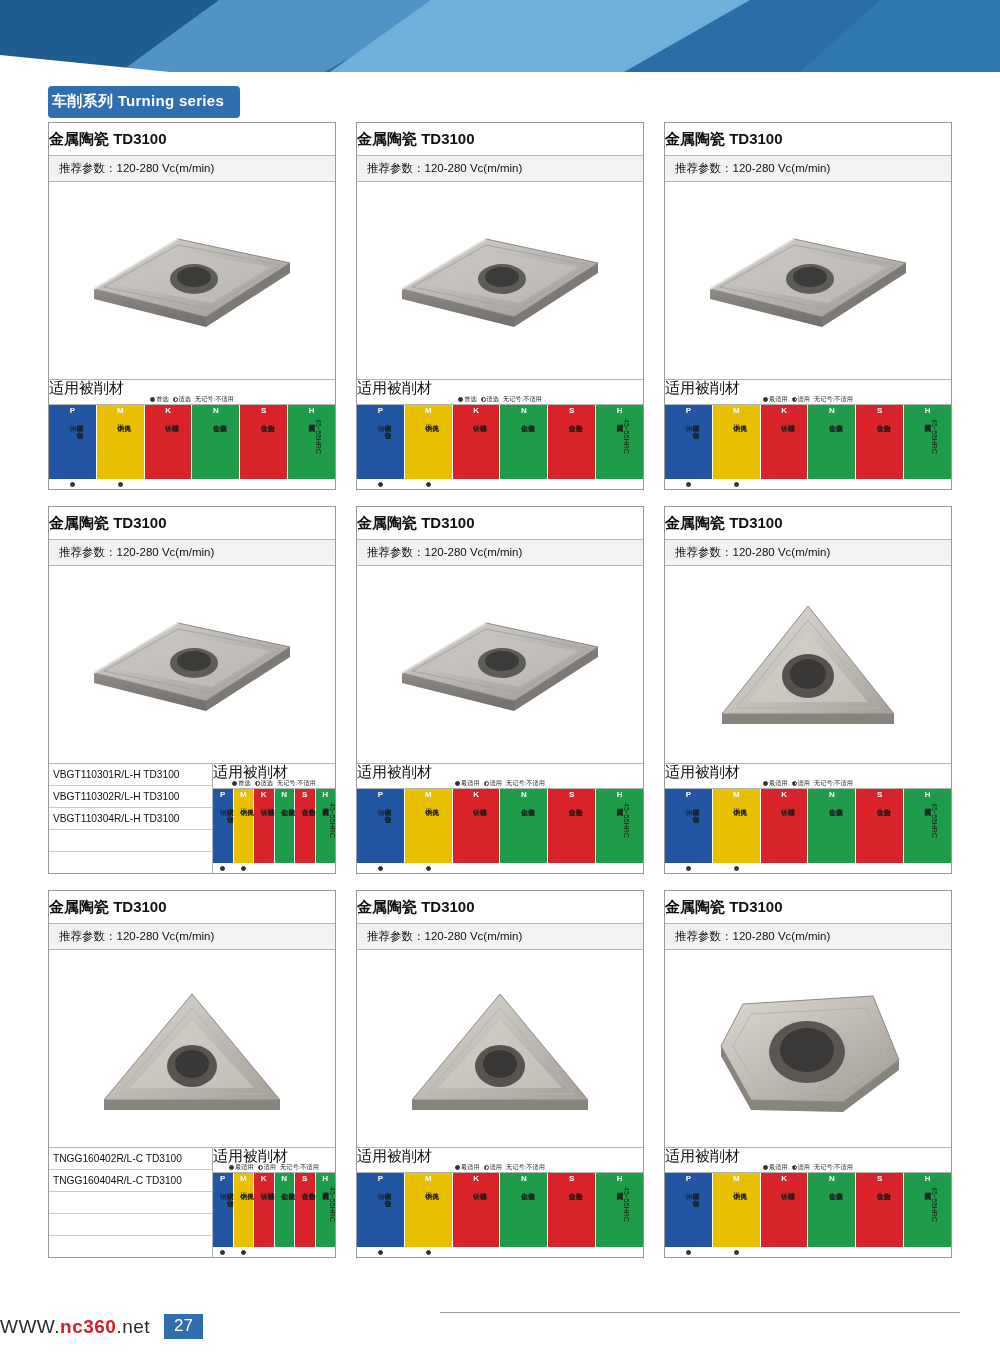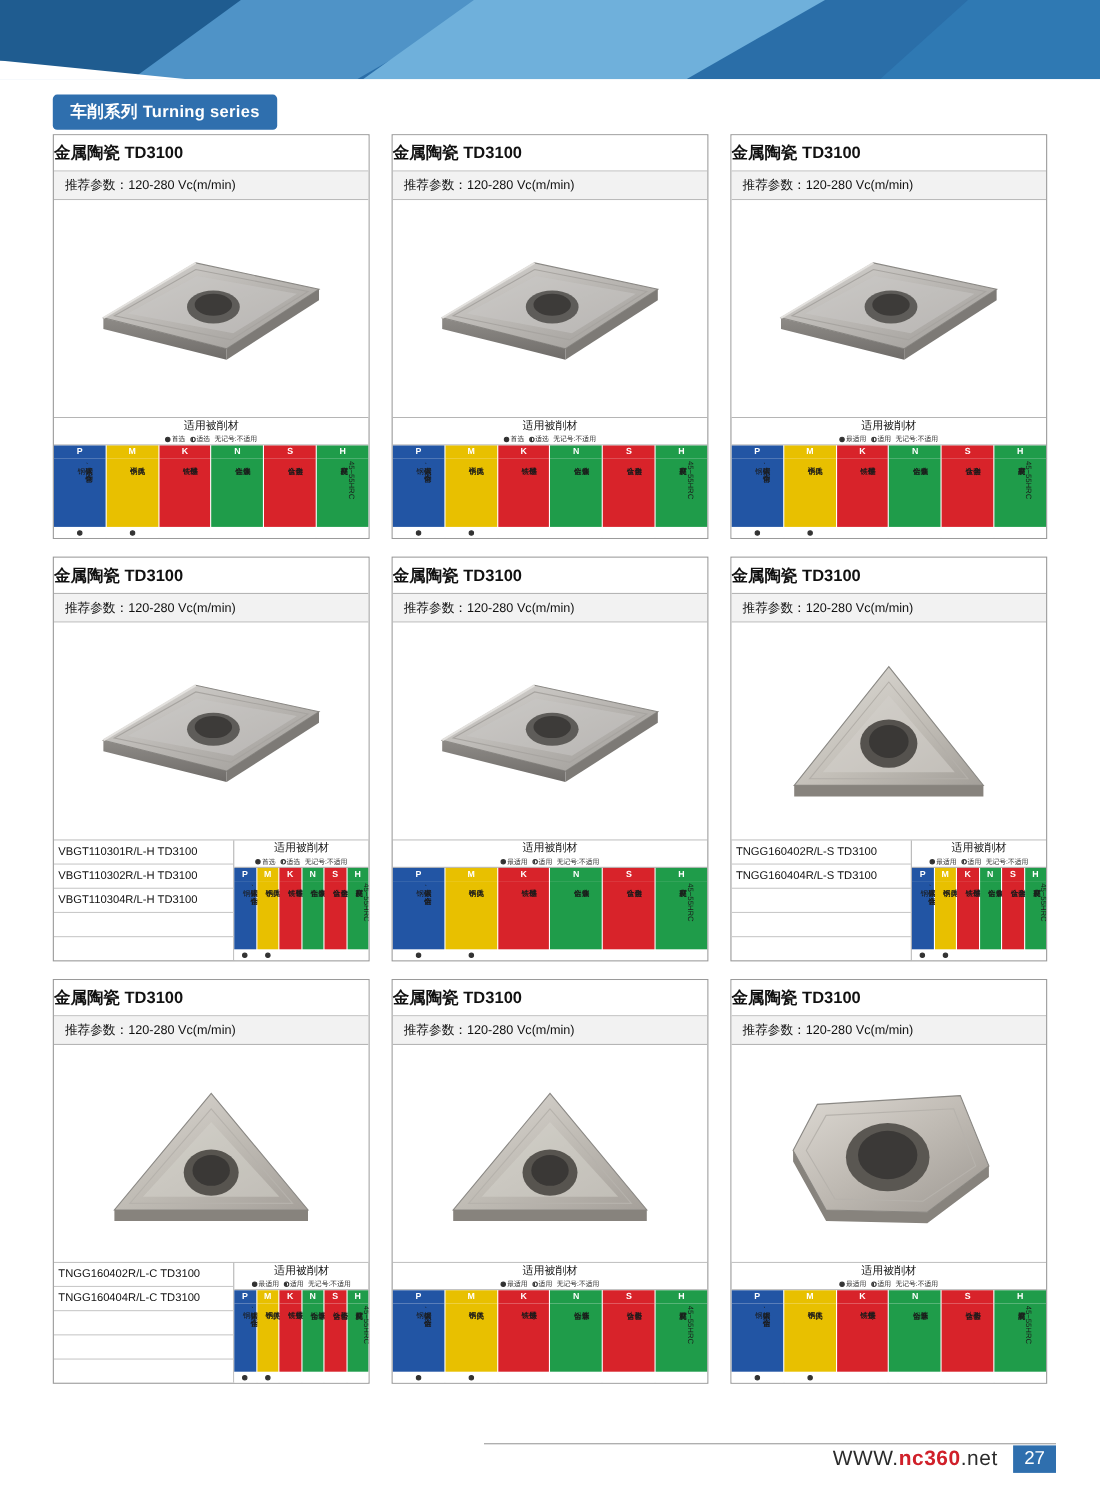--- a/index.html
+++ b/index.html
@@ -42,21 +42,21 @@
     position:absolute; left:0; bottom:-1px; width:1000px; height:30px;
     background:#ffffff;
     clip-path: polygon(0 100%, 0 40%, 18% 100%);
   }
 
   
   .series-tag {
     position: absolute; top: 86px; left: 48px;
     background: #2f6fae; color: #ffffff;
     border-radius: 4px;
-    padding: 6px 16px 7px 16px;
+    padding: 6px 16px 7px 4px;
     font-size: 15px; font-weight: bold;
     letter-spacing: 0.3px;
   }
 
   
   .grid {
     position: absolute; top: 122px; left: 48px;
     width: 904px;
     display: grid;
     grid-template-columns: repeat(3, 288px);
@@ -115,21 +115,21 @@
     padding-left: 4px;
     white-space: nowrap;
   }
   .code-row:last-child { border-bottom: none; }
 
   .matbox {
     flex: 1 1 auto;
     display: flex; flex-direction: column;
   }
   .mat-title {
-    font-size: 10px; text-align: center; color: #111;
+    font-size: 15px; text-align: left; color: #111;
     padding: 1px 0 0 0; height: 14px; line-height: 14px;
   }
   .mat-legend {
     display: flex; align-items: center; justify-content: center;
     gap: 4px; font-size: 6.2px; color: #222; height: 10px;
   }
   .mat-legend span { display:flex; align-items:center; gap:1px; }
   .dot { display:inline-block; width:5px; height:5px; border-radius:50%; border:1px solid #333; }
   .dot.full { background:#333; }
   .dot.half { background: linear-gradient(90deg,#333 50%, #fff 50%); }
@@ -171,21 +171,21 @@
   }
   .mfoot {
     height: 10px;
     display:flex; align-items:center; justify-content:center;
     background: #ffffff;
   }
 
   
   .footer {
     position: absolute; bottom: 18px; right: 0; width: 1000px;
-    display: flex; align-items: center; justify-content: flex-end;
+    display: flex; align-items: center; 
   }
   .site {
     font-size: 19px; color: #2b2b2b; letter-spacing: .5px;
     margin-right: 14px;
   }
   .site .red { color: #d0202a; font-weight: bold; }
   .pagenum {
     background: #2f6fae; color: #fff;
     font-size: 17px; padding: 2px 10px 3px 10px;
     margin-right: 40px;
@@ -686,27 +686,20 @@
       </defs>
       <polygon points="100,16 186,124 14,124" fill="url(#tA)" stroke="#8a8884" stroke-width="1"></polygon>
       <polygon points="14,124 186,124 186,134 14,134" fill="#87837d"></polygon>
       <polygon points="100,30 172,118 28,118" fill="none" stroke="#b3afa9" stroke-width="1"></polygon>
       <polygon points="100,42 160,112 40,112" fill="#d2cfc9" opacity="0.6"></polygon>
       <ellipse cx="100" cy="86" rx="26" ry="22" fill="#55524e"></ellipse>
       <ellipse cx="100" cy="84" rx="18" ry="15" fill="#3a3836"></ellipse>
     </svg>
       </div>
     <div class="card-bottom">
-      <div class="codes">
-          <div class="code-row">TNGG160402R/L-S TD3100</div>
-          <div class="code-row">TNGG160404R/L-S TD3100</div>
-          <div class="code-row"></div>
-          <div class="code-row"></div>
-          <div class="code-row"></div>
-        </div>
       <div class="matbox">
         <div class="mat-title">适用被削材</div>
         <div class="mat-legend">
     <span><i class="dot full"></i>最适用</span>
     <span><i class="dot half"></i>适用</span>
     <span>无记号:不适用</span>
   </div>
         <div class="mat-table">
     <div class="mcol">
       <div class="mhead" style="background:#2255a4">P</div>

